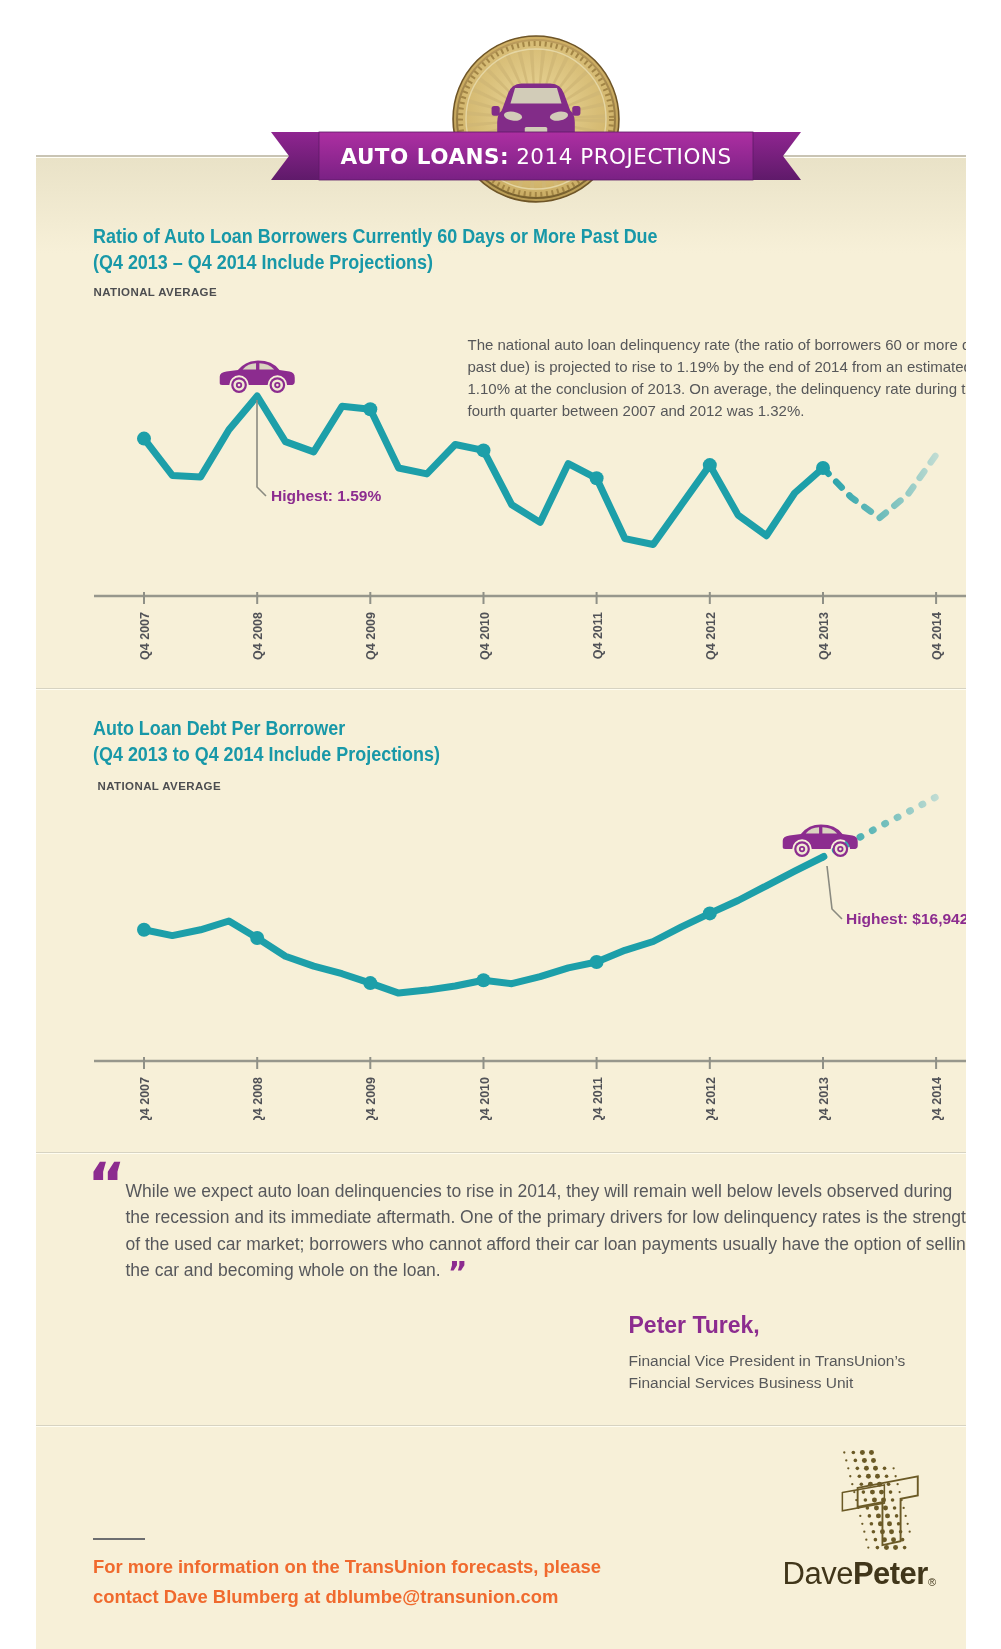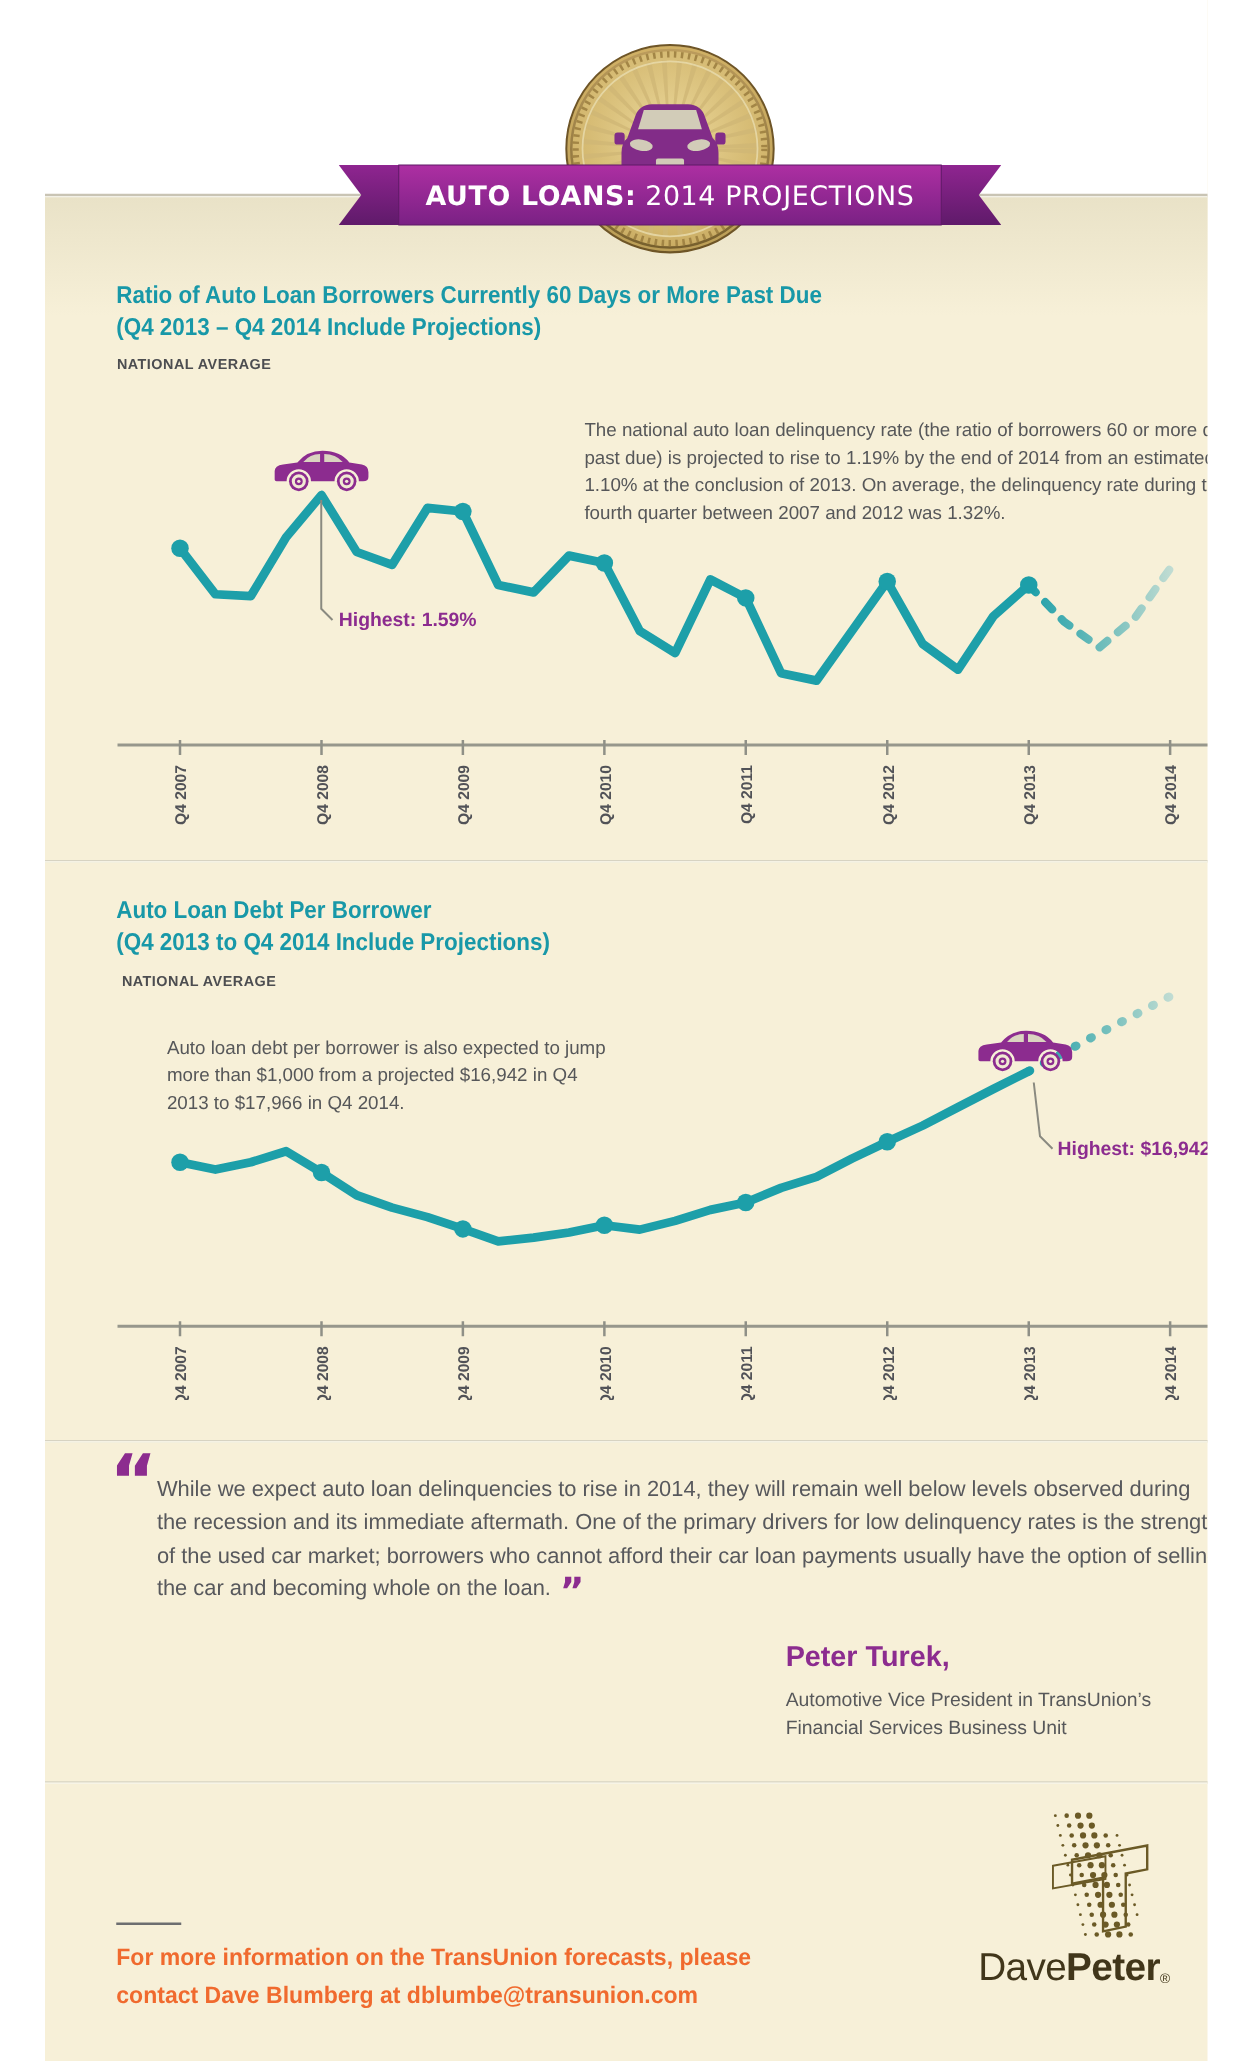--- a/index.html
+++ b/index.html
@@ -173,21 +173,20 @@
     <text class="anno" x="235" y="171">Highest: 1.59%</text>
   </svg>
 
   <div class="abs divider" style="top:688px;"></div>
 
   <div class="abs sec-title" style="left:57px;top:716px;">
     <div>Auto Loan Debt Per Borrower</div>
     <div>(Q4 2013 to Q4 2014 Include Projections)</div>
   </div>
   <div class="abs nat-avg" style="left:62px;top:780px;">NATIONAL AVERAGE</div>
-  <div class="abs desc" style="left:98px;top:828px;width:360px;">Auto loan debt per borrower is also expected to jump more than $1,000 from a projected $16,942 in Q4 2013 to $17,966 in Q4 2014.</div>
 
   <svg id="c2" class="abs chart" viewBox="0 0 1001 330">
     <defs>
       <linearGradient id="fade2" x1="787" y1="0" x2="905" y2="0" gradientUnits="userSpaceOnUse">
         <stop offset="0" stop-color="#1d9fa9"></stop>
           <stop offset=".55" stop-color="#77c0bd"></stop>
           <stop offset="1" stop-color="#c6ded4"></stop>
       </linearGradient>
     </defs>
     <line class="axis" x1="58" y1="271" x2="946" y2="271"></line>
@@ -223,21 +222,21 @@
     <use href="#car-side" x="741" y="26" width="86" height="44" style="color:#8c2c8f"></use>
     <text class="anno" x="810" y="134">Highest: $16,942</text>
   </svg>
 
   <div class="abs divider" style="top:1152px;"></div>
 
   <div class="abs quote-open">“</div>
   <div class="abs quote-text"><span>While we expect auto loan delinquencies to rise in 2014, they will remain well below levels observed during the recession and its immediate aftermath. One of the primary drivers for low delinquency rates is the strength of the used car market; borrowers who cannot afford their car loan payments usually have the option of selling the car and becoming whole on the loan.</span><span class="quote-close">”</span></div>
   <div class="abs quote-author">Peter Turek,</div>
   <div class="abs quote-role">
-    <div>Automotive Vice President in TransUnion’s</div>
+    <div>Financial Vice President in TransUnion’s</div>
     <div>Financial Services Business Unit</div>
   </div>
 
   <div class="abs divider" style="top:1425px;"></div>
 
   <div class="abs fdash"></div>
   <div class="abs contact">
     <div>For more information on the TransUnion forecasts, please</div>
     <div>contact Dave Blumberg at dblumbe@transunion.com</div>
   </div>

